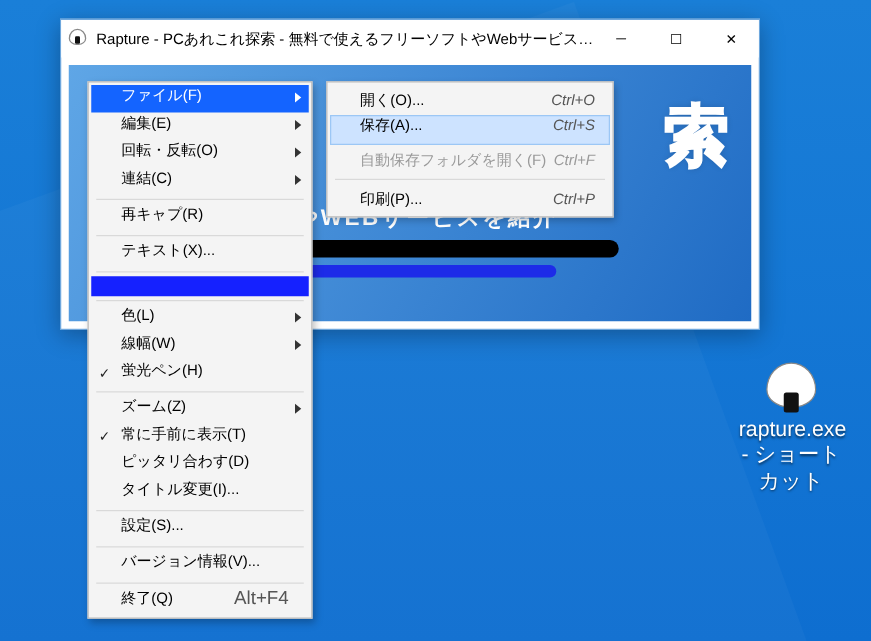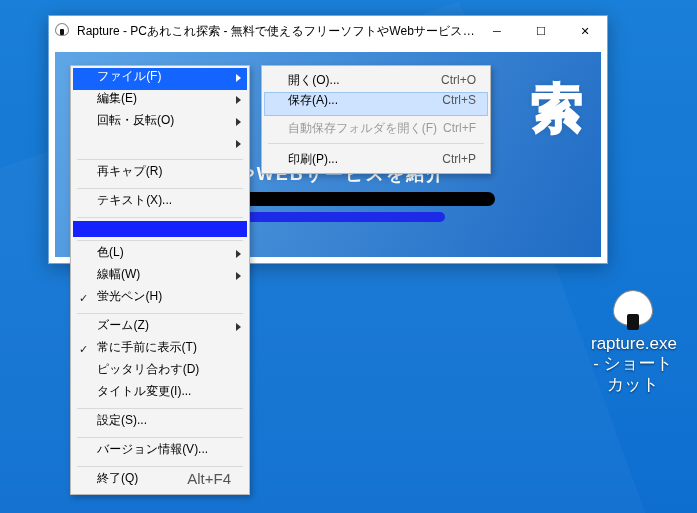--- a/index.html
+++ b/index.html
@@ -141,21 +141,21 @@
     box-shadow:2px 3px 6px rgba(0,0,0,.25);
     padding:2px;
     font-size:12px;
     margin-left:12px;
   }
   .submenu .item{
     display:flex;align-items:center;
     height:24px;padding:0 12px 0 24px;
   }
   .submenu .item .label{flex:1;}
-  .submenu .item .shortcut{color:#555;}
+  .submenu .item .shortcut{color:#555;font-style:italic;}
   .submenu .item.hover{
     background:#cde3ff;border:1px solid #9cc7f5;padding:0 11px 8px 23px;
   }
   .submenu .item.disabled .label,
   .submenu .item.disabled .shortcut{color:#9a9a9a;}
   .submenu .sep{height:1px;background:#d9d9d9;margin:3px 4px;}
 </style>
 </head>
 <body class="win10-bg">
 
@@ -200,20 +200,21 @@
   </div>
   <div class="item">
     <span class="label">編集(E)</span>
     <span class="arrow"></span>
   </div>
   <div class="item">
     <span class="label">回転・反転(O)</span>
     <span class="arrow"></span>
   </div>
   <div class="item">
+    <span class="label">連結(C)</span>
     <span class="arrow"></span>
   </div>
   <div class="sep"></div>
   <div class="item">
     <span class="label">再キャプ(R)</span>
   </div>
   <div class="sep"></div>
   <div class="item">
     <span class="label">テキスト(X)...</span>
   </div>

